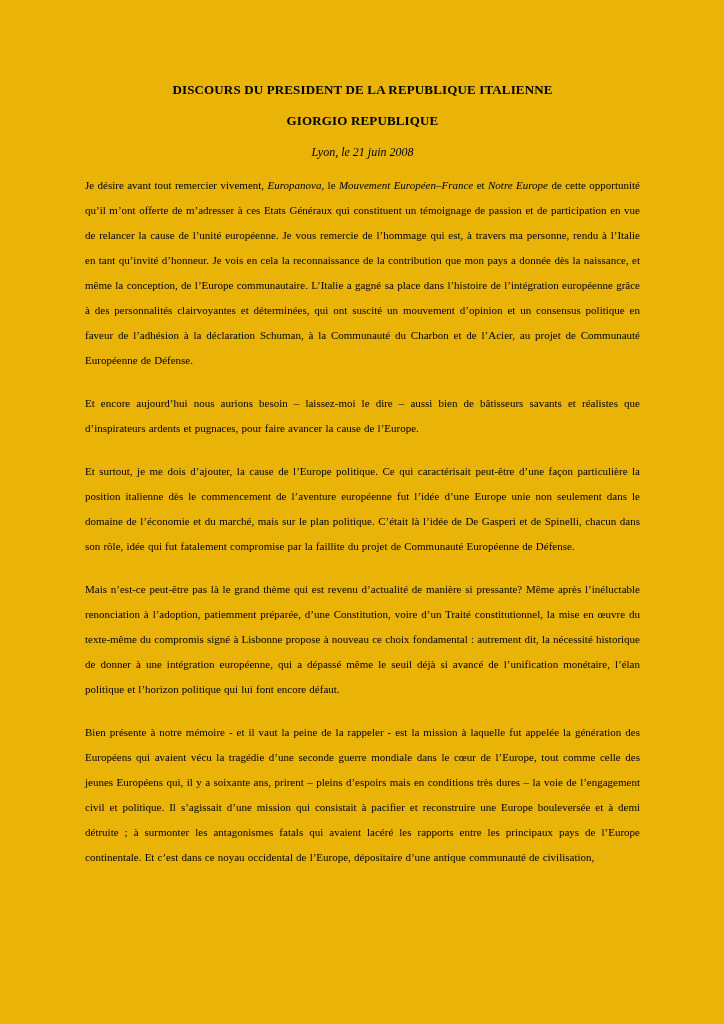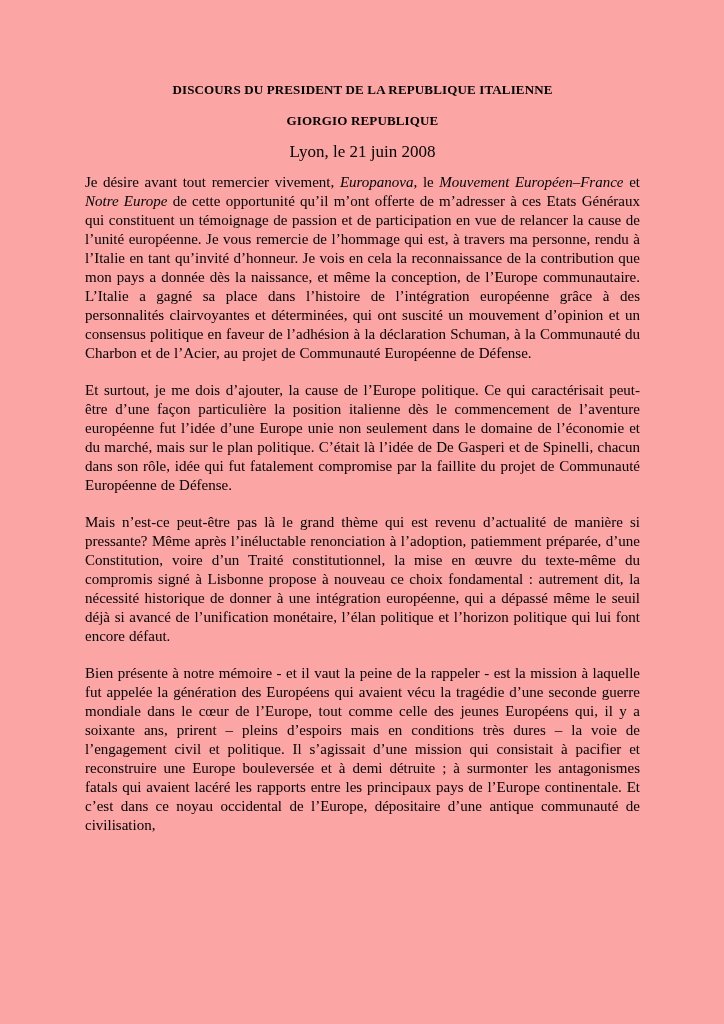--- a/index.html
+++ b/index.html
@@ -5,48 +5,49 @@
   html, body {
     margin: 0;
     padding: 0;
     background: #ffffff;
   }
   .page {
     position: relative;
     width: 724px;
     height: 1024px;
     margin: 0;
-    background: #fca5a5;
+    background: #eab308;
     color: #000000;
     font-family: "Liberation Serif", "DejaVu Serif", serif;
     box-sizing: border-box;
     padding: 82px 84px 0 85px;
     overflow: hidden;
   }
   .title-block {
     text-align: center;
   }
   .title {
     font-weight: bold;
     font-size: 13px;
     line-height: 16px;
     margin: 0 0 15px 0;
     letter-spacing: 0.15px;
   }
   .dateline {
-    font-size: 17px;
+    font-style: italic;
+    font-size: 12px;
     line-height: 16px;
     margin: 0 0 13px 0;
   }
   .body-text {
     text-align: justify;
   }
   .para {
-    font-size: 15px;
-    line-height: 19px;
+    font-size: 11px;
+    line-height: 25px;
     text-align: justify;
     margin: 0 0 18px 0;
     word-spacing: 0.4px;
   }
   .italic {
     font-style: italic;
   }
 </style>
 </head>
 <body>
@@ -57,20 +58,21 @@
     <p class="title">DISCOURS DU PRESIDENT DE LA REPUBLIQUE ITALIENNE</p>
     <p class="title">GIORGIO REPUBLIQUE</p>
     <p class="dateline">Lyon, le 21 juin 2008</p>
   </header>
 
   <section class="body-text">
 
     <p class="para"><span>Je désire avant tout remercier vivement, </span><span class="italic">Europanova</span><span>, le </span><span class="italic">Mouvement Européen–France</span><span> et </span><span class="italic">Notre Europe</span><span> de cette opportunité qu’il m’ont offerte de m’adresser à ces Etats Généraux qui constituent un témoignage de passion et de participation en vue de relancer la cause de l’unité européenne. Je vous remercie de l’hommage qui est, à travers ma personne, rendu à l’Italie en tant qu’invité d’honneur. Je vois en cela la reconnaissance de la contribution que mon pays a donnée dès la naissance, et même la conception, de l’Europe communautaire. L’Italie a gagné sa place dans l’histoire de l’intégration européenne grâce à des personnalités clairvoyantes et déterminées, qui ont suscité un mouvement d’opinion et un consensus politique en faveur de l’adhésion à la déclaration Schuman, à la Communauté du Charbon et de l’Acier, au projet de Communauté Européenne de Défense.</span></p>
 
 
+    <p class="para">Et encore aujourd’hui nous aurions besoin – laissez-moi le dire – aussi bien de bâtisseurs savants et réalistes que d’inspirateurs ardents et pugnaces, pour faire avancer la cause de l’Europe.</p>
 
     <p class="para">Et surtout, je me dois d’ajouter, la cause de l’Europe politique. Ce qui caractérisait peut-être d’une façon particulière la position italienne dès le commencement de l’aventure européenne fut l’idée d’une Europe unie non seulement dans le domaine de l’économie et du marché, mais sur le plan politique. C’était là l’idée de De Gasperi et de Spinelli, chacun dans son rôle, idée qui fut fatalement compromise par la faillite du projet de Communauté Européenne de Défense.</p>
 
     <p class="para">Mais n’est-ce peut-être pas là le grand thème qui est revenu d’actualité de manière si pressante? Même après l’inéluctable renonciation à l’adoption, patiemment préparée, d’une Constitution, voire d’un Traité constitutionnel, la mise en œuvre du texte-même du compromis signé à Lisbonne propose à nouveau ce choix fondamental : autrement dit, la nécessité historique de donner à une intégration européenne, qui a dépassé même le seuil déjà si avancé de l’unification monétaire, l’élan politique et l’horizon politique qui lui font encore défaut.</p>
 
     <p class="para">Bien présente à notre mémoire - et il vaut la peine de la rappeler - est la mission à laquelle fut appelée la génération des Européens qui avaient vécu la tragédie d’une seconde guerre mondiale dans le cœur de l’Europe, tout comme celle des jeunes Européens qui, il y a soixante ans, prirent – pleins d’espoirs mais en conditions très dures – la voie de l’engagement civil et politique. Il s’agissait d’une mission qui consistait à pacifier et reconstruire une Europe bouleversée et à demi détruite ; à surmonter les antagonismes fatals qui avaient lacéré les rapports entre les principaux pays de l’Europe continentale. Et c’est dans ce noyau occidental de l’Europe, dépositaire d’une antique communauté de civilisation,</p>
 
   </section>
 
 </div>

